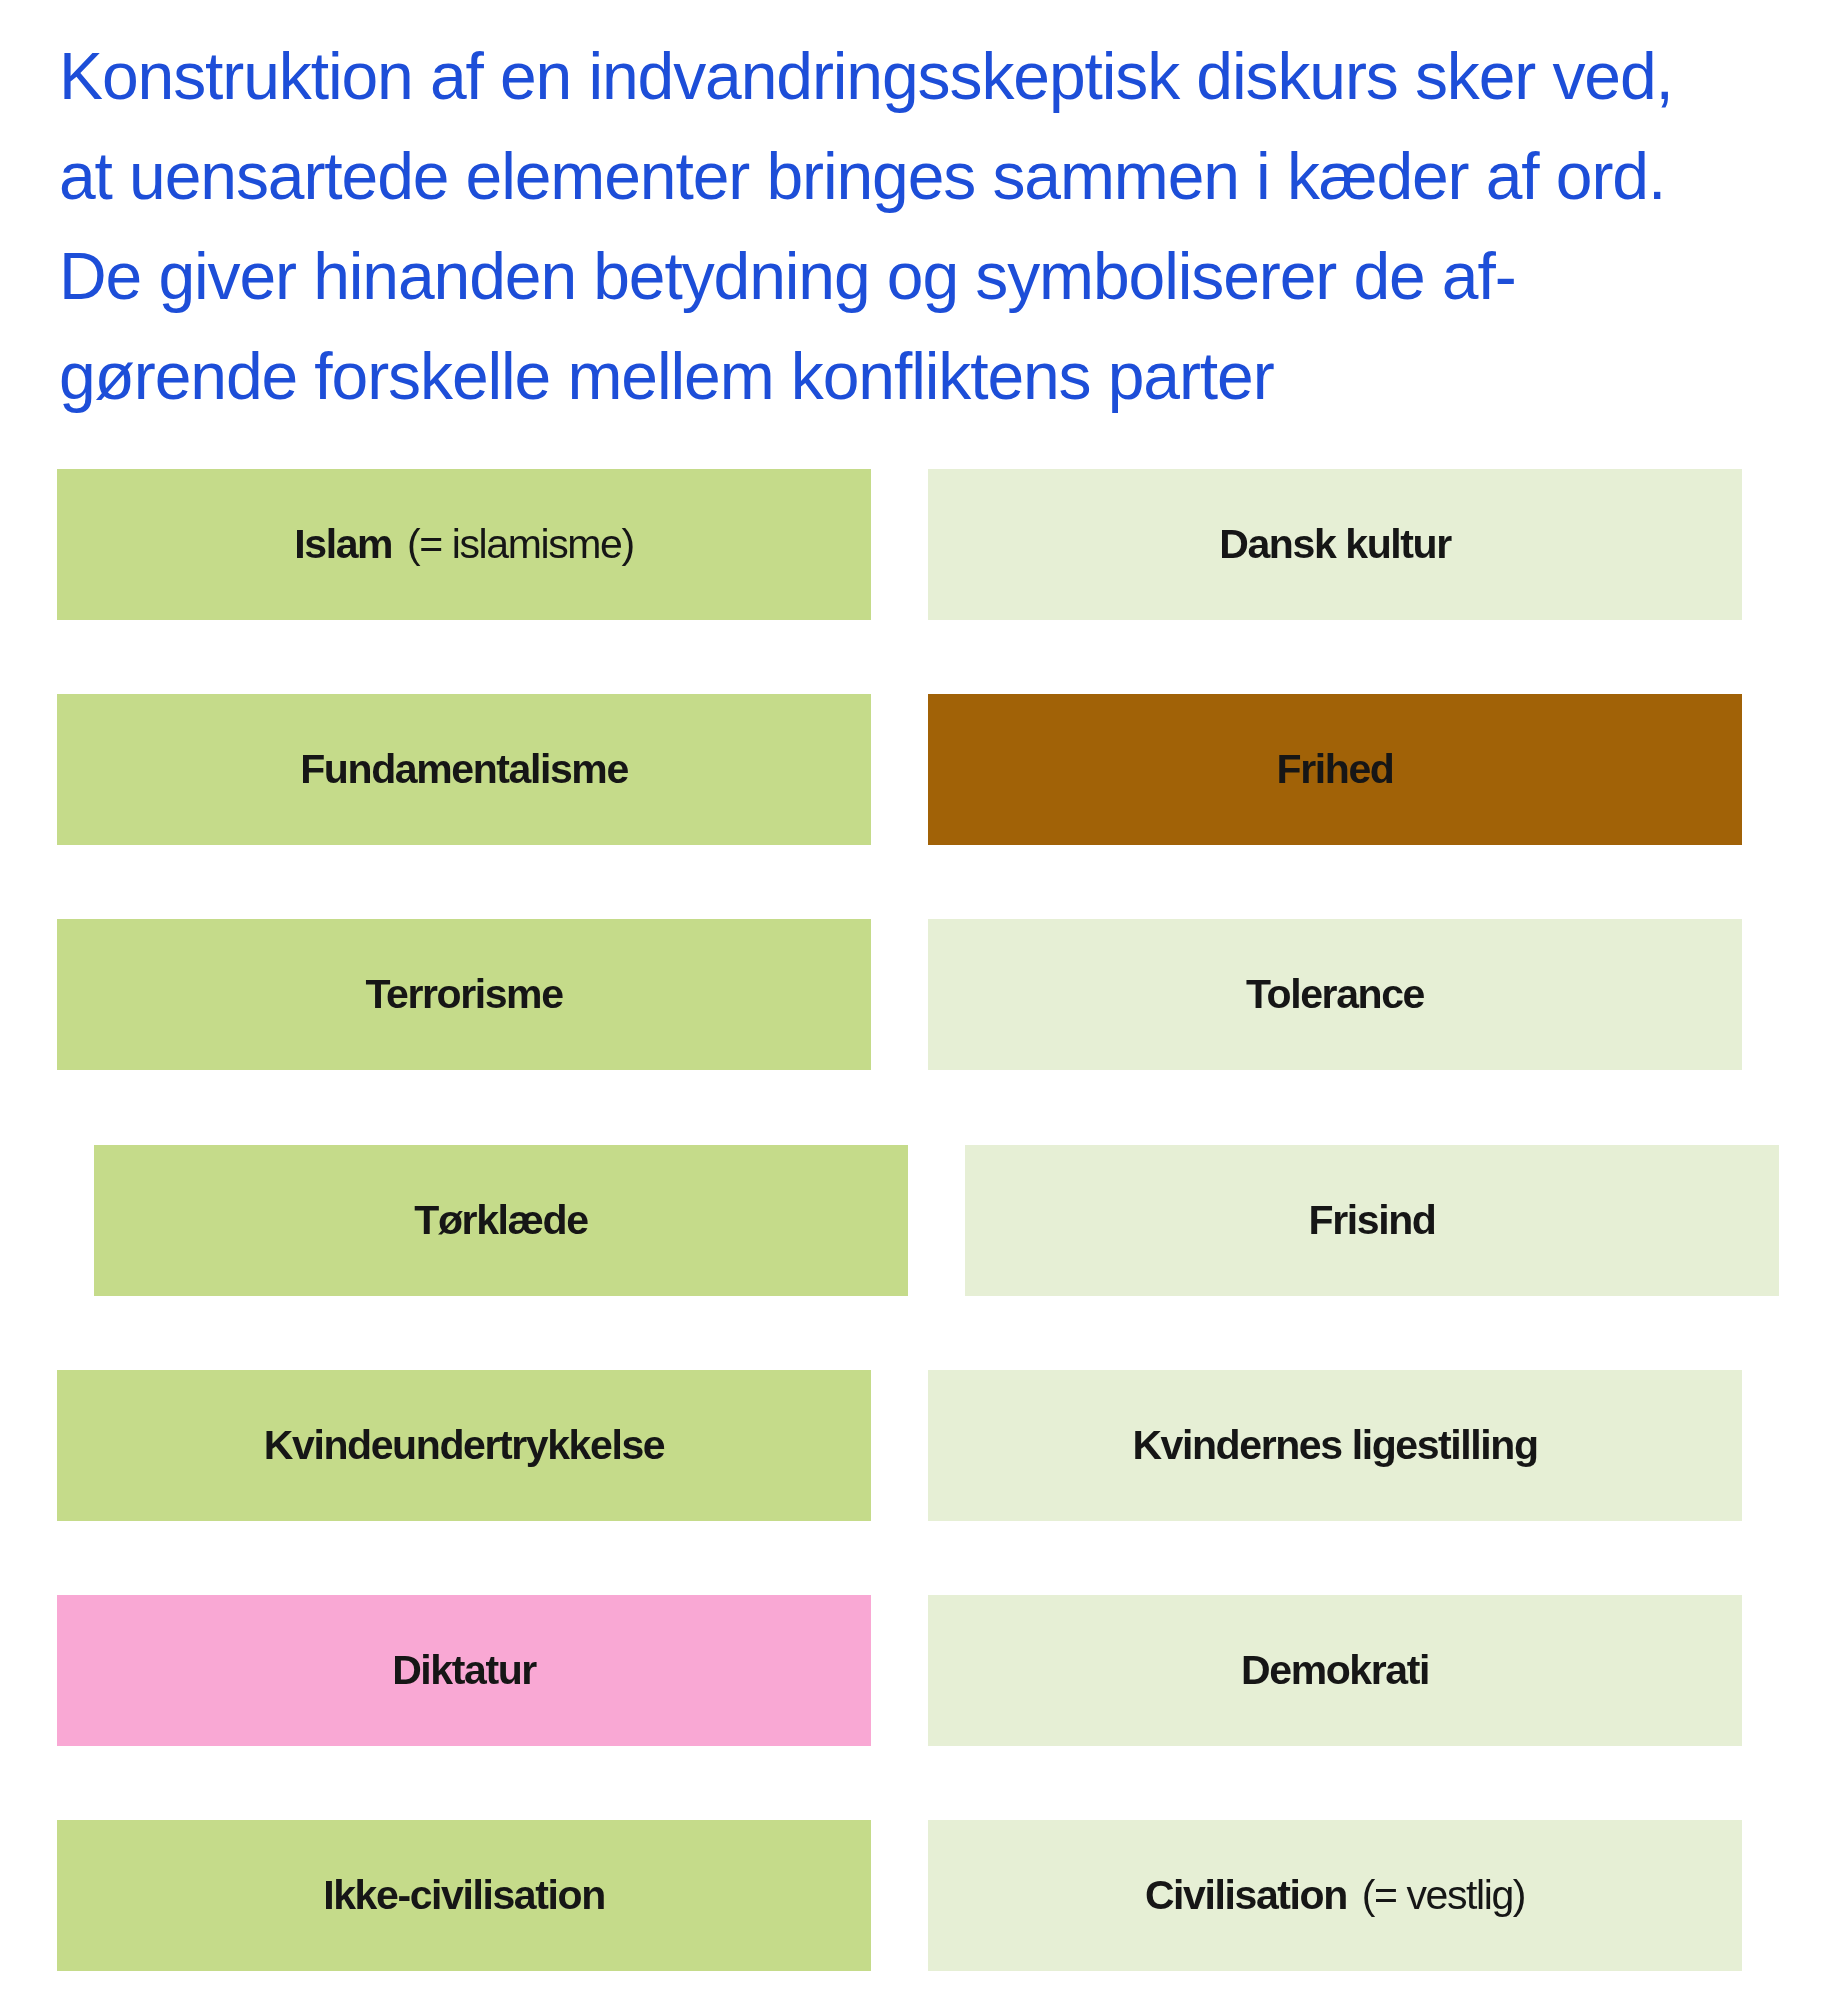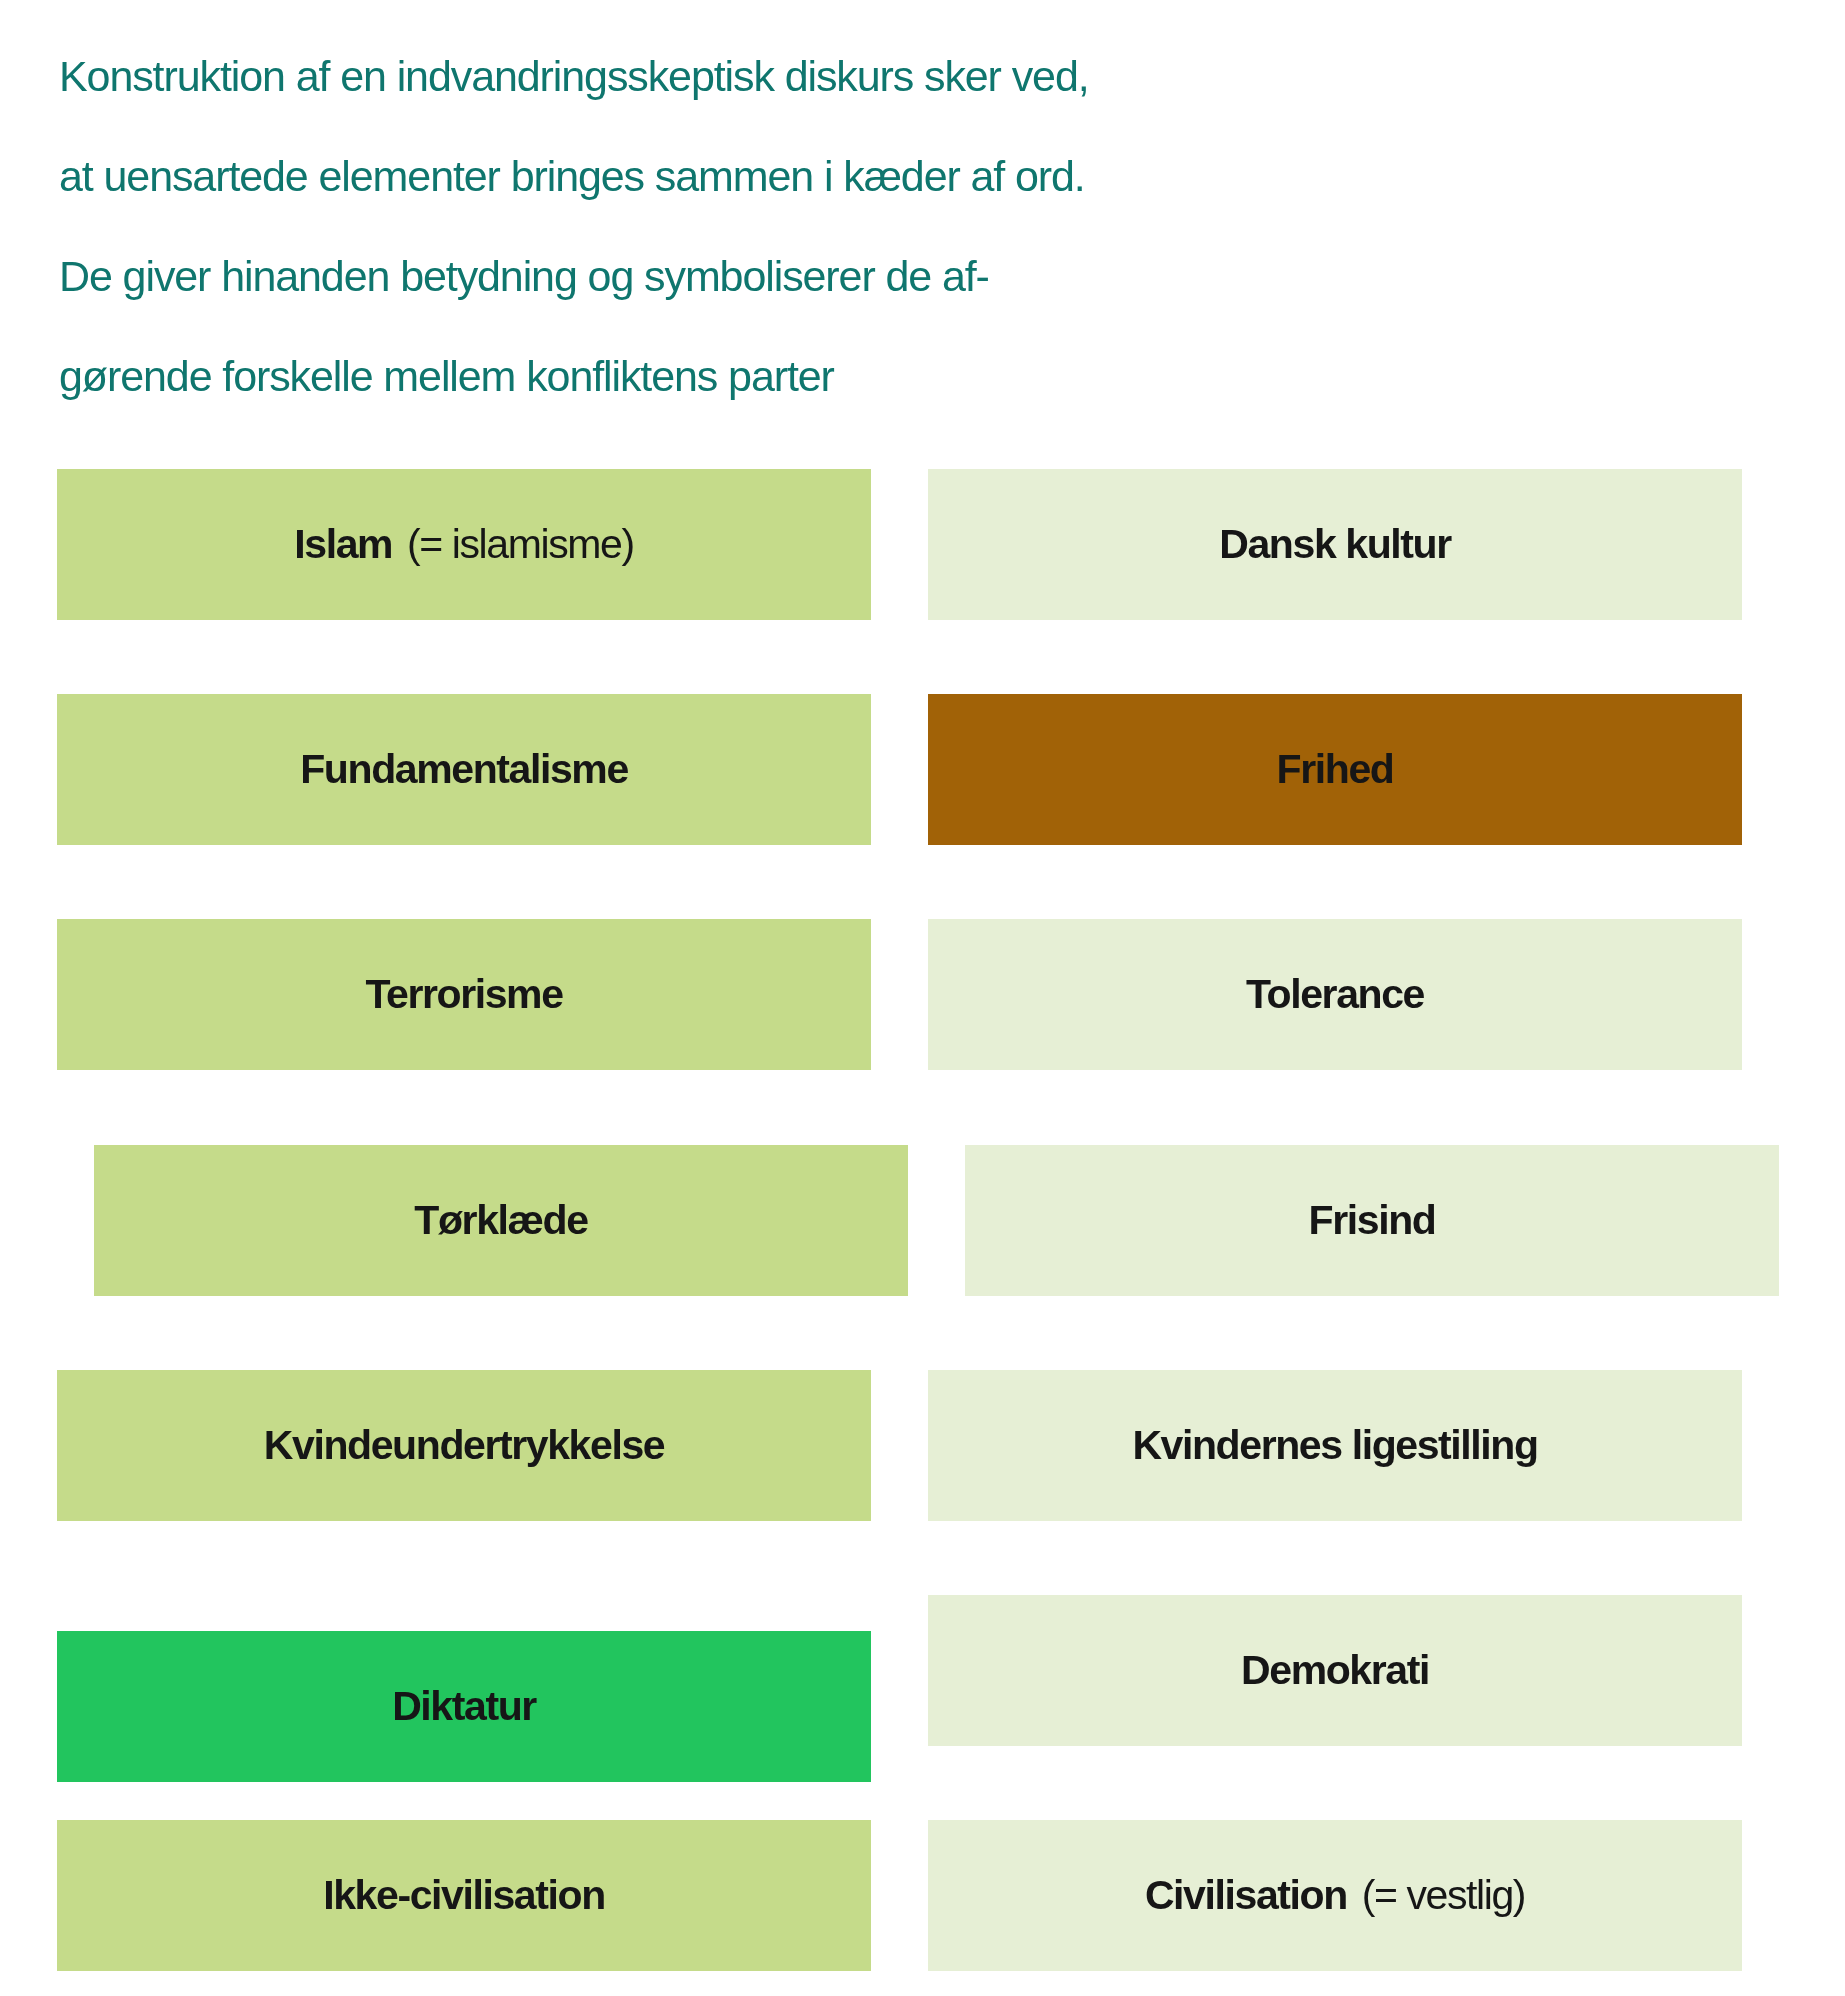--- a/index.html
+++ b/index.html
@@ -14,24 +14,24 @@
       overflow: hidden;
       font-family: "Liberation Sans", "DejaVu Sans", sans-serif;
       color: #1a1a1a;
     }
     .intro {
       position: absolute;
       left: 59px;
       top: 26px;
       width: 1754px;
       margin: 0;
-      font-size: 43px;
+      font-size: 66px;
       line-height: 100px;
       letter-spacing: -1.1px;
-      color: #0f766e;
+      color: #1d4ed8;
     }
     .intro span {
       display: block;
       white-space: nowrap;
     }
     .grid {
       position: absolute;
       left: 57px;
       top: 469px;
       width: 1685px;
@@ -121,21 +121,21 @@
   <div class="row" style="top:901px;border-radius:21px;">
     <div class="box left" style="background: rgb(197, 219, 138);">
       <b>Kvindeundertrykkelse</b>
     </div>
     <div class="box right" style="background: rgb(230, 239, 213);">
       <b>Kvindernes ligestilling</b>
     </div>
   </div>
 
   <div class="row" style="top:1126px;">
-    <div class="box left" style="background: #22c55e; margin-top: 36px;">
+    <div class="box left" style="background: #f9a8d4;">
       <b>Diktatur</b>
     </div>
     <div class="box right" style="background: rgb(230, 239, 213);">
       <b>Demokrati</b>
     </div>
   </div>
 
   <div class="row" style="top:1351px;">
     <div class="box left" style="background: rgb(197, 219, 138);">
       <b>Ikke-civilisation</b>

